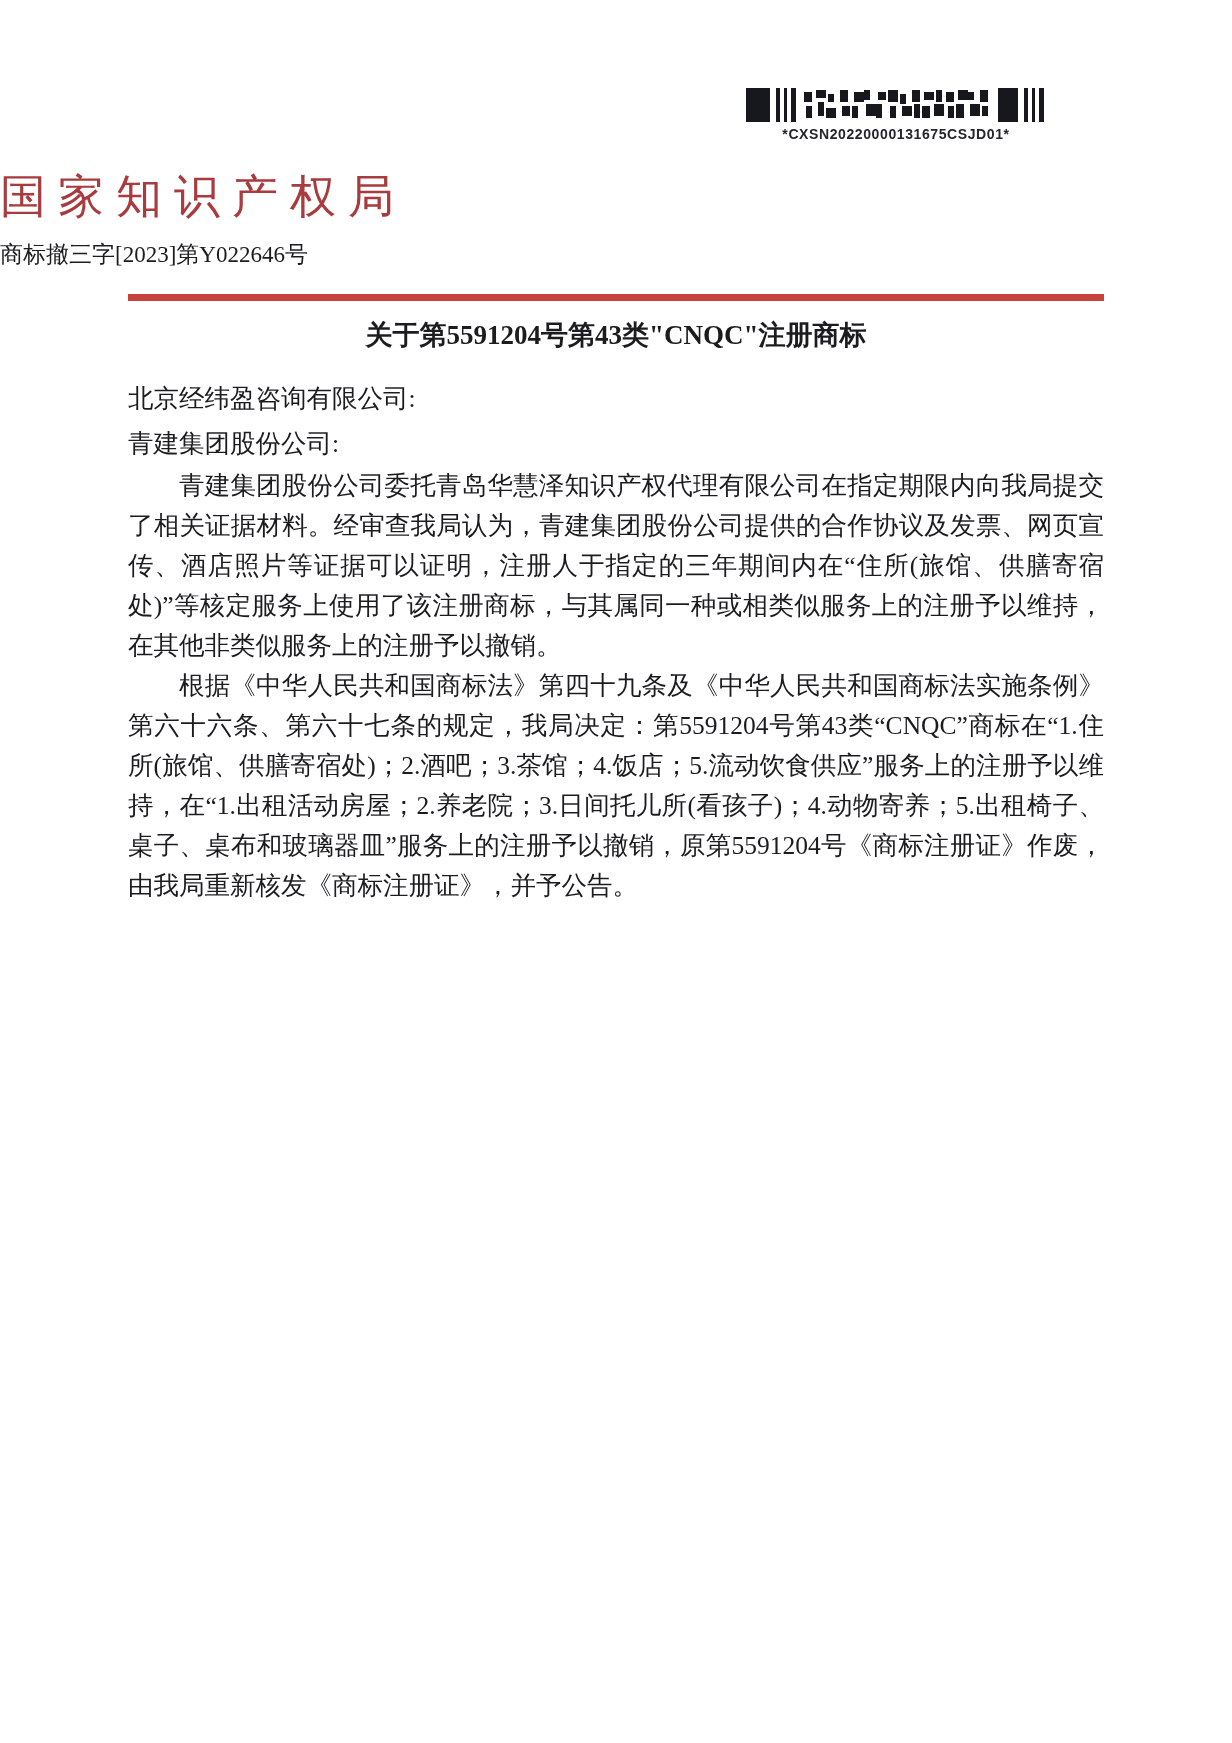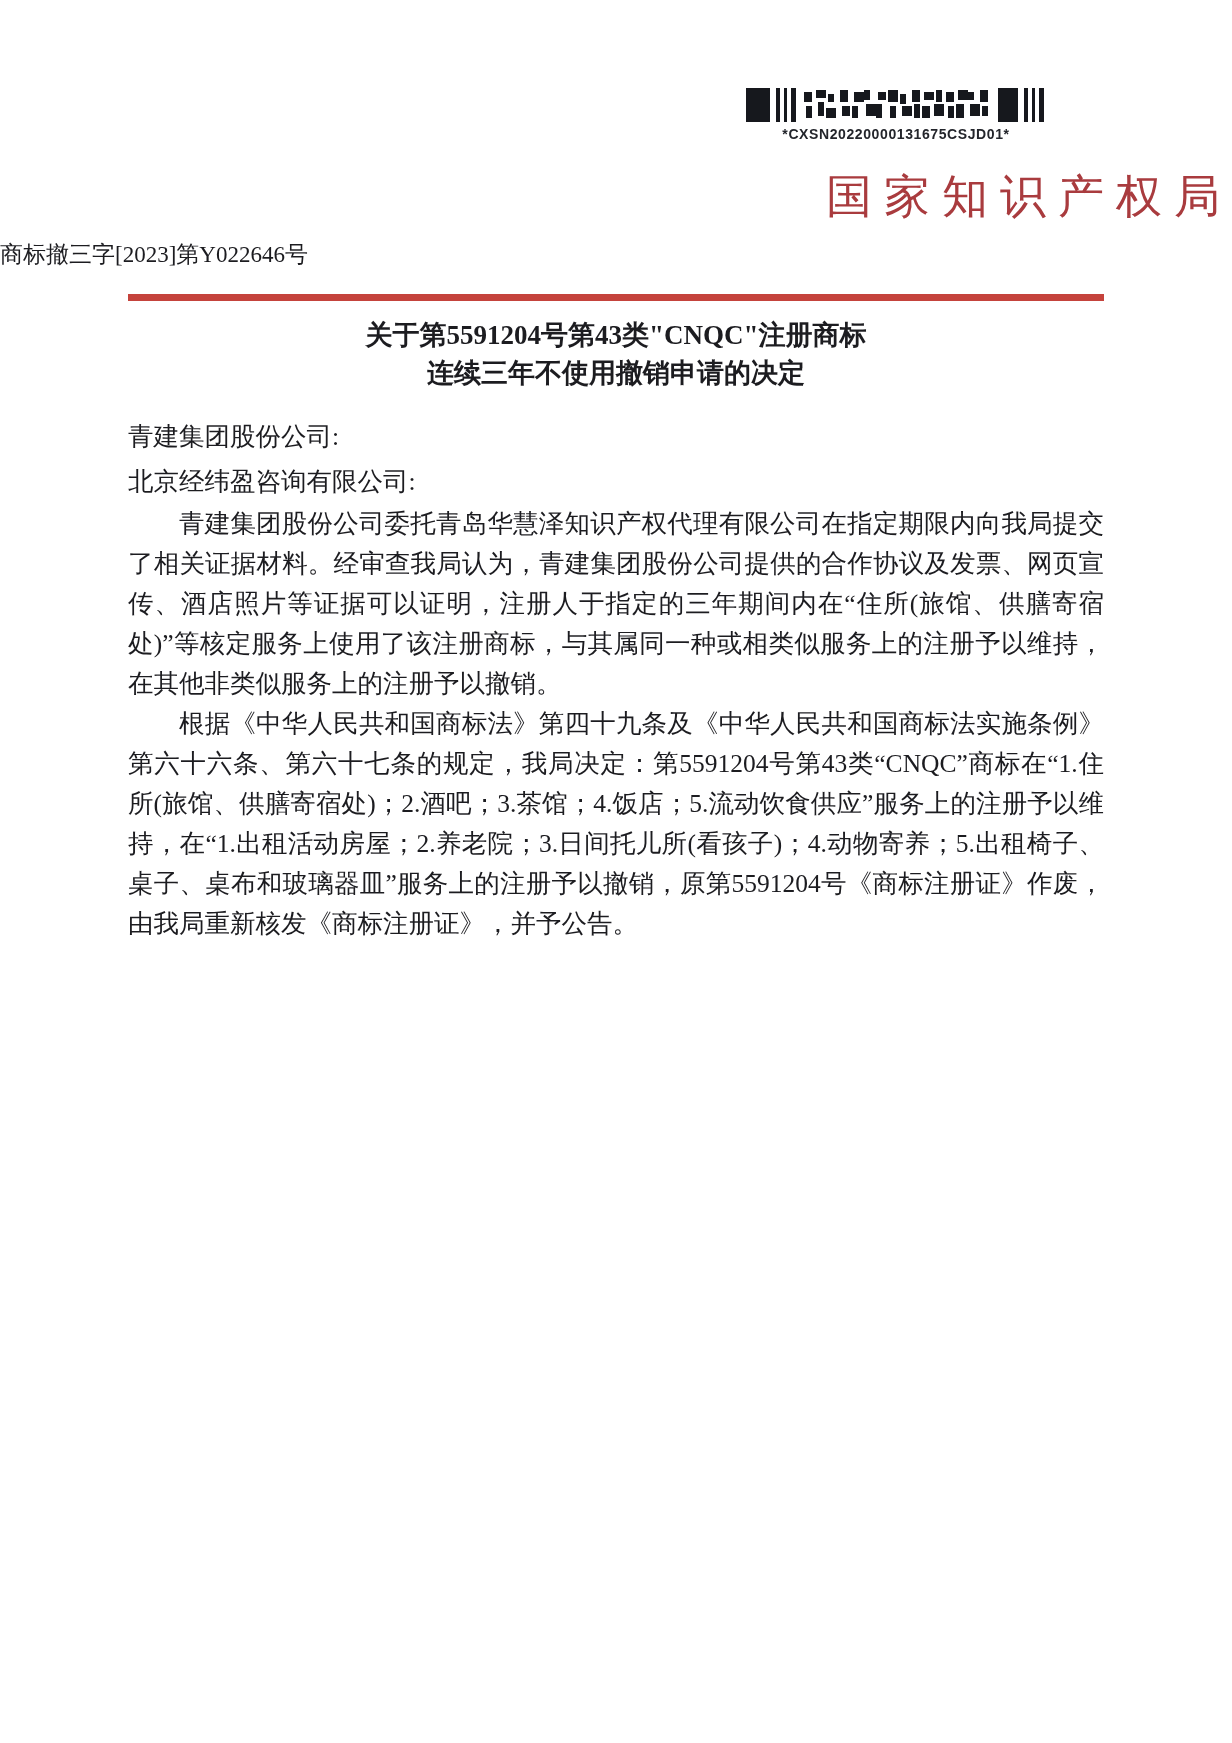--- a/index.html
+++ b/index.html
@@ -36,21 +36,21 @@
     font-family: "Liberation Sans", "DejaVu Sans", sans-serif;
     font-size: 14px;
     font-weight: bold;
     letter-spacing: 0.6px;
     color: #23252b;
     white-space: nowrap;
   }
   
   .agency-title {
     padding-top: 160px;
-    text-align: right;
+    text-align: left;
     font-size: 46px;
     letter-spacing: 12px;
     color: var(--agency-red);
     line-height: 1.1;
   }
   .doc-number {
     margin-top: 16px;
     text-align: left;
     font-size: 23px;
     color: var(--ink);
@@ -132,23 +132,22 @@
   </div>
 
   <div class="agency-title">国家知识产权局</div>
 
   <div class="doc-number">商标撤三字[2023]第Y022646号</div>
 
   <div class="red-rule"></div>
 
   <div class="subject">
     <div>关于第5591204号第43类"CNQC"注册商标</div>
-    <div>连续三年不使用撤销申请的决定</div>
   </div>
 
   <div class="body-block">
+    <div class="addressee">北京经纬盈咨询有限公司:</div>
     <div class="addressee">青建集团股份公司:</div>
-    <div class="addressee">北京经纬盈咨询有限公司:</div>
     <p class="para">青建集团股份公司委托青岛华慧泽知识产权代理有限公司在指定期限内向我局提交了相关证据材料。经审查我局认为，青建集团股份公司提供的合作协议及发票、网页宣传、酒店照片等证据可以证明，注册人于指定的三年期间内在“住所(旅馆、供膳寄宿处)”等核定服务上使用了该注册商标，与其属同一种或相类似服务上的注册予以维持，在其他非类似服务上的注册予以撤销。</p>
     <p class="para">根据《中华人民共和国商标法》第四十九条及《中华人民共和国商标法实施条例》第六十六条、第六十七条的规定，我局决定：第5591204号第43类“CNQC”商标在“1.住所(旅馆、供膳寄宿处)；2.酒吧；3.茶馆；4.饭店；5.流动饮食供应”服务上的注册予以维持，在“1.出租活动房屋；2.养老院；3.日间托儿所(看孩子)；4.动物寄养；5.出租椅子、桌子、桌布和玻璃器皿”服务上的注册予以撤销，原第5591204号《商标注册证》作废，由我局重新核发《商标注册证》，并予公告。</p>
   </div>
 
 </div>
 
 </body></html>

